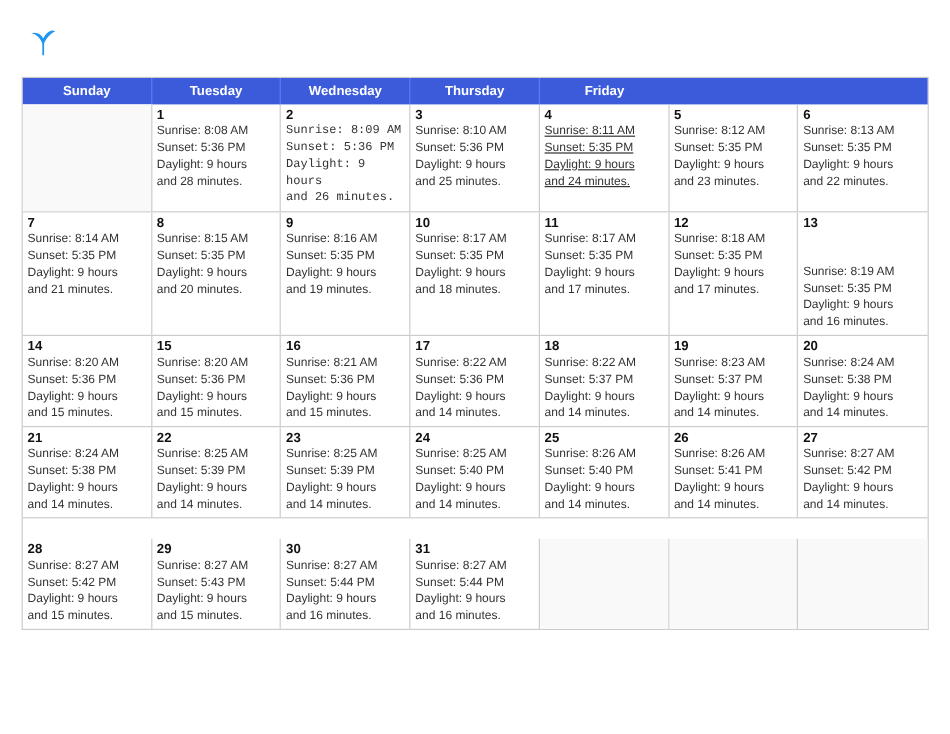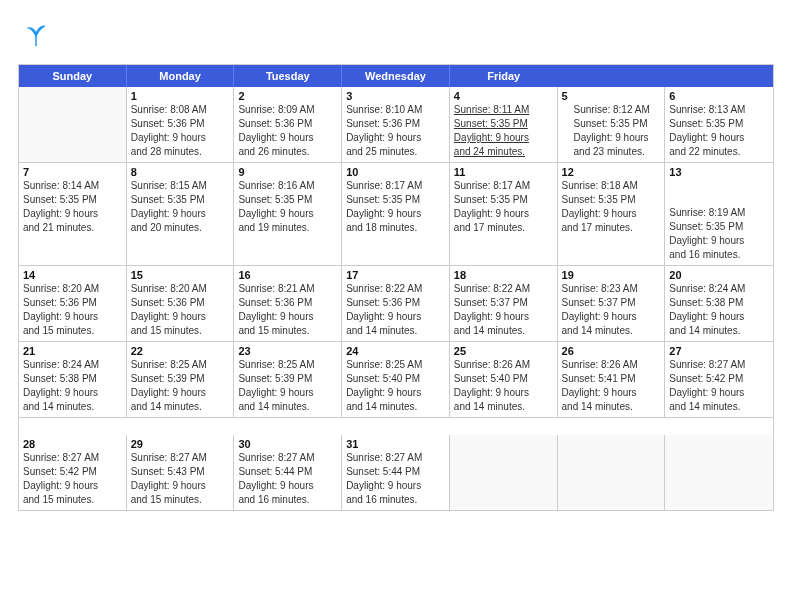--- a/index.html
+++ b/index.html
@@ -133,59 +133,59 @@
     </div>
     <div class="title-block">
       <div class="main-title"></div>
       <div class="subtitle"></div>
     </div>
   </div>
 
   <div class="calendar">
     <div class="cal-header">
     <div class="cal-header-cell">Sunday</div>
-        <div class="cal-header-cell">Monday</div>
         <div class="cal-header-cell">Tuesday</div>
         <div class="cal-header-cell">Wednesday</div>
+        <div class="cal-header-cell">Thursday</div>
         <div class="cal-header-cell">Friday</div>
       </div>
     <div class="cal-body">
     <div class="cal-row">
           <div class="cal-cell empty"></div>
           <div class="cal-cell">
             <div class="day-num">1</div>
             <div class="day-info" style="white-space: pre-line;">Sunrise: 8:08 AM
 Sunset: 5:36 PM
 Daylight: 9 hours
 and 28 minutes.</div>
           </div>
           <div class="cal-cell">
             <div class="day-num">2</div>
-            <div class="day-info" style="white-space: pre-line;">Sunrise: 8:09 AM
+            <div class="day-info" style="white-space: pre-line; font-family: Liberation Mono, monospace;">Sunrise: 8:09 AM
 Sunset: 5:36 PM
 Daylight: 9 hours
 and 26 minutes.</div>
           </div>
           <div class="cal-cell">
             <div class="day-num">3</div>
             <div class="day-info" style="white-space: pre-line;">Sunrise: 8:10 AM
 Sunset: 5:36 PM
 Daylight: 9 hours
 and 25 minutes.</div>
           </div>
           <div class="cal-cell">
             <div class="day-num">4</div>
             <div class="day-info" style="white-space: pre-line; text-decoration: underline;">Sunrise: 8:11 AM
 Sunset: 5:35 PM
 Daylight: 9 hours
 and 24 minutes.</div>
           </div>
           <div class="cal-cell">
             <div class="day-num">5</div>
-            <div class="day-info" style="white-space: pre-line; margin-left: 12px;">Sunrise: 8:12 AM
+            <div class="day-info" style="white-space: pre-line;">Sunrise: 8:12 AM
 Sunset: 5:35 PM
 Daylight: 9 hours
 and 23 minutes.</div>
           </div>
           <div class="cal-cell">
             <div class="day-num">6</div>
             <div class="day-info" style="white-space: pre-line;">Sunrise: 8:13 AM
 Sunset: 5:35 PM
 Daylight: 9 hours
 and 22 minutes.</div>

